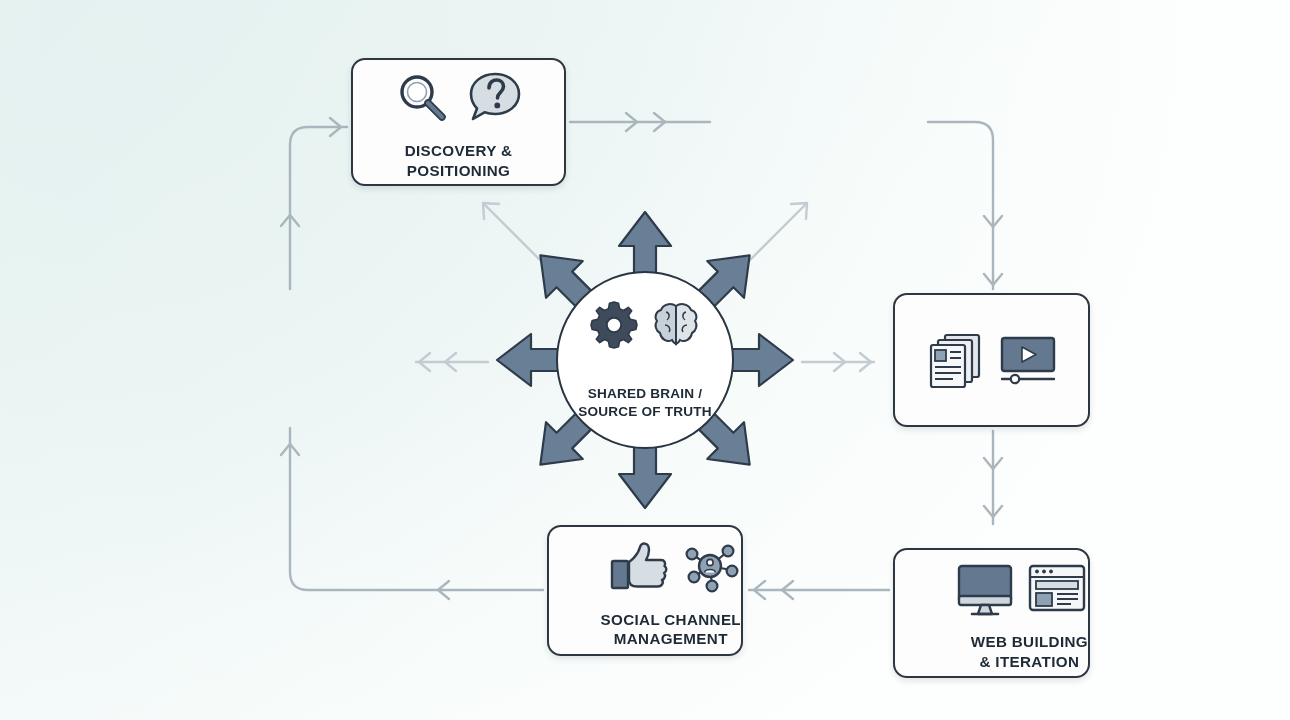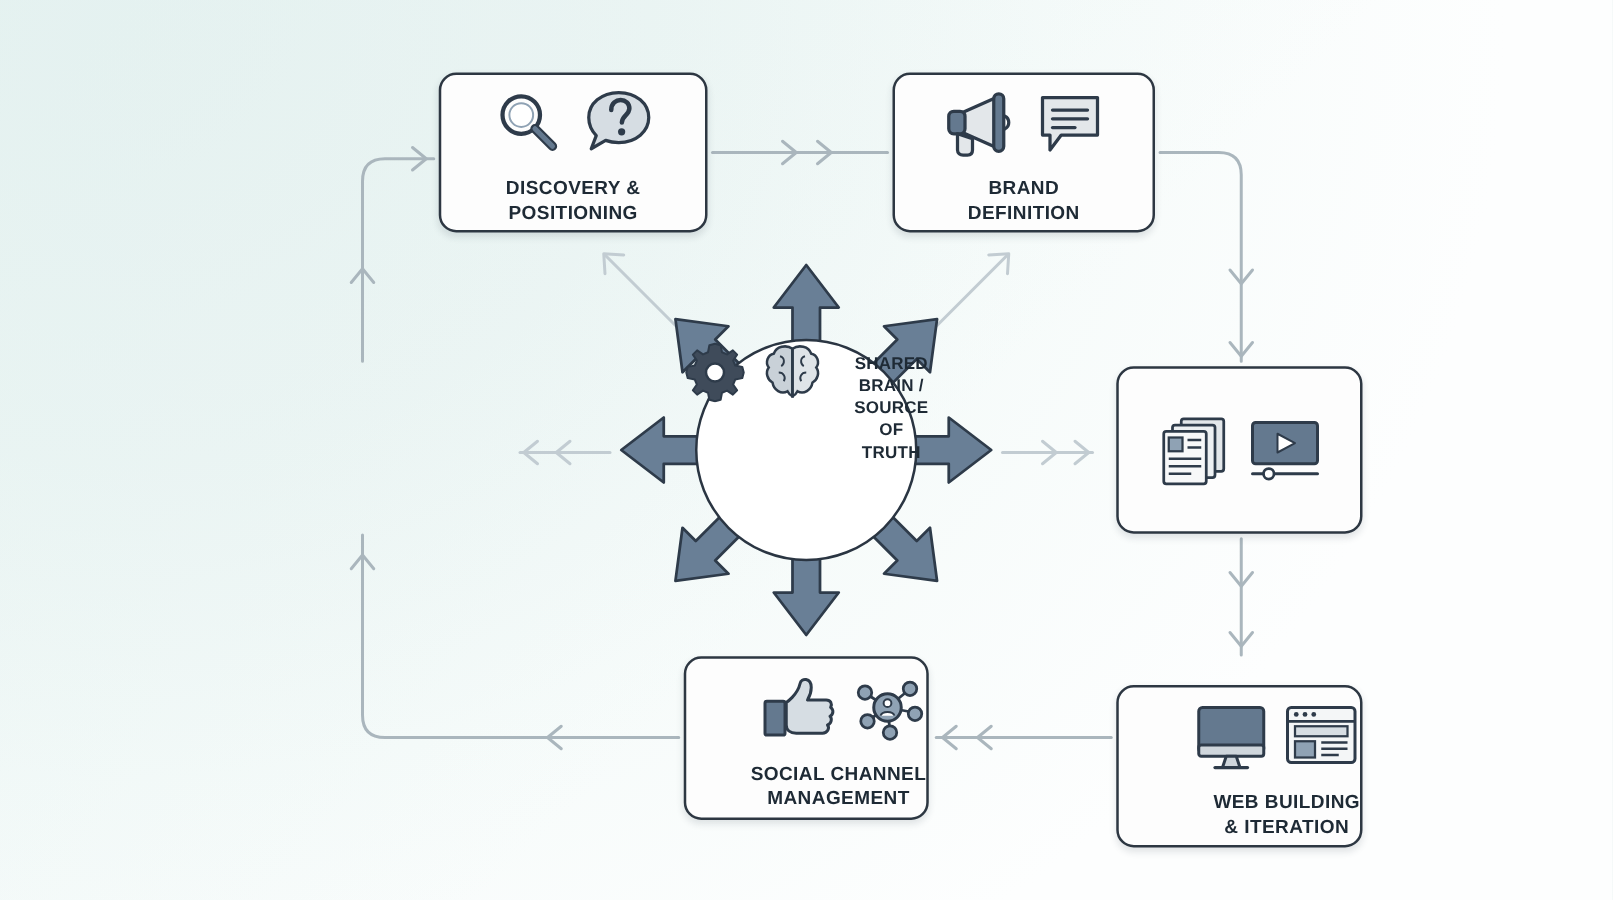--- a/index.html
+++ b/index.html
@@ -45,22 +45,22 @@
   #n-web{left:893px;top:548px;width:197px;height:130px;align-items:flex-end;}
   #n-social{left:547px;top:525px;width:196px;height:131px;align-items:flex-end;}
   #n-conversion{left:203px;top:293px;width:192px;height:131px;}
 
   #hub{
     position:absolute;z-index:4;
     left:556px;top:271px;width:178px;height:178px;
     border-radius:50%;
     background:#ffffff;
     border:2.2px solid #2a3542;
-    display:flex;flex-direction:row;
-    justify-content:center;
+    display:flex;flex-direction:column;
+    align-items:center;justify-content:center;
     box-sizing:border-box;
     gap:24px;
   }
   #hub .hub-icons{display:flex;align-items:center;gap:12px;height:56px;margin-top:-4px;}
   #hub .hub-label{
     margin-top:9px;font-size:13.6px;font-weight:700;letter-spacing:.2px;
     color:#1e2a35;text-align:center;line-height:1.3;text-transform:uppercase;
   }
 </style>
 </head>
@@ -164,41 +164,20 @@
         <path d="M25 20 C25 14.5 29 12 32.5 12 C36.5 12 39.5 14.8 39.5 18.6 C39.5 24 33.5 24.6 33.5 30" fill="none" stroke="#2e3b4a" stroke-width="3.6" stroke-linecap="round"></path>
         <circle cx="33.3" cy="37.4" r="2.9" fill="#2e3b4a"></circle>
       </svg>
     </div>
     <div class="label">
       <span>DISCOVERY &amp;</span><br>
       <span>POSITIONING</span>
     </div>
   </div>
 
-  <div class="node" id="n-brand">
-    <div class="icons">
-      <svg width="64" height="62" viewBox="0 0 64 62">
-        <path d="M44 10 L44 50 L17 38 L17 22 Z" fill="#e3e7ea" stroke="#2e3b4a" stroke-width="2.6" stroke-linejoin="round"></path>
-        <rect x="6" y="21" width="13" height="18" rx="4" fill="#64798f" stroke="#2e3b4a" stroke-width="2.6"></rect>
-        <rect x="42" y="7" width="8" height="46" rx="4" fill="#64798f" stroke="#2e3b4a" stroke-width="2.6"></rect>
-        <path d="M13 39 L13 52 C13 54.5 15 56 17.5 56 L21 56 C23.5 56 25 54.5 25 52 L25 43 Z" fill="#e3e7ea" stroke="#2e3b4a" stroke-width="2.6" stroke-linejoin="round"></path>
-        <path d="M51 25 C55 27 55 33 51 35" fill="none" stroke="#2e3b4a" stroke-width="2.6" stroke-linecap="round"></path>
-      </svg>
-      <svg width="58" height="58" viewBox="0 0 58 58">
-        <path d="M7 8 H51 V38 H22 L13 50 L13 38 H7 Z" fill="#e3e7ea" stroke="#2e3b4a" stroke-width="2.6" stroke-linejoin="round"></path>
-        <path d="M15 18 H43" stroke="#2e3b4a" stroke-width="2.6" stroke-linecap="round"></path>
-        <path d="M15 25 H43" stroke="#2e3b4a" stroke-width="2.6" stroke-linecap="round"></path>
-        <path d="M15 32 H33" stroke="#2e3b4a" stroke-width="2.6" stroke-linecap="round"></path>
-      </svg>
-    </div>
-    <div class="label">
-      <span>BRAND</span><br>
-      <span>DEFINITION</span>
-    </div>
-  </div>
 
   <div class="node" id="n-content">
     <div class="icons">
       <svg width="62" height="60" viewBox="0 0 62 60">
         <rect x="20" y="5" width="34" height="42" rx="2" fill="#e3e7ea" stroke="#2e3b4a" stroke-width="2.2"></rect>
         <rect x="13" y="10" width="34" height="42" rx="2" fill="#edf0f2" stroke="#2e3b4a" stroke-width="2.2"></rect>
         <rect x="6" y="15" width="34" height="42" rx="2" fill="#f7f8f9" stroke="#2e3b4a" stroke-width="2.2"></rect>
         <rect x="10" y="20" width="11" height="11" fill="#8fa2b4" stroke="#2e3b4a" stroke-width="1.8"></rect>
         <path d="M25 22 H36 M25 28 H36" stroke="#2e3b4a" stroke-width="2"></path>
         <path d="M10 37 H36 M10 43 H36 M10 49 H28" stroke="#2e3b4a" stroke-width="2"></path>

